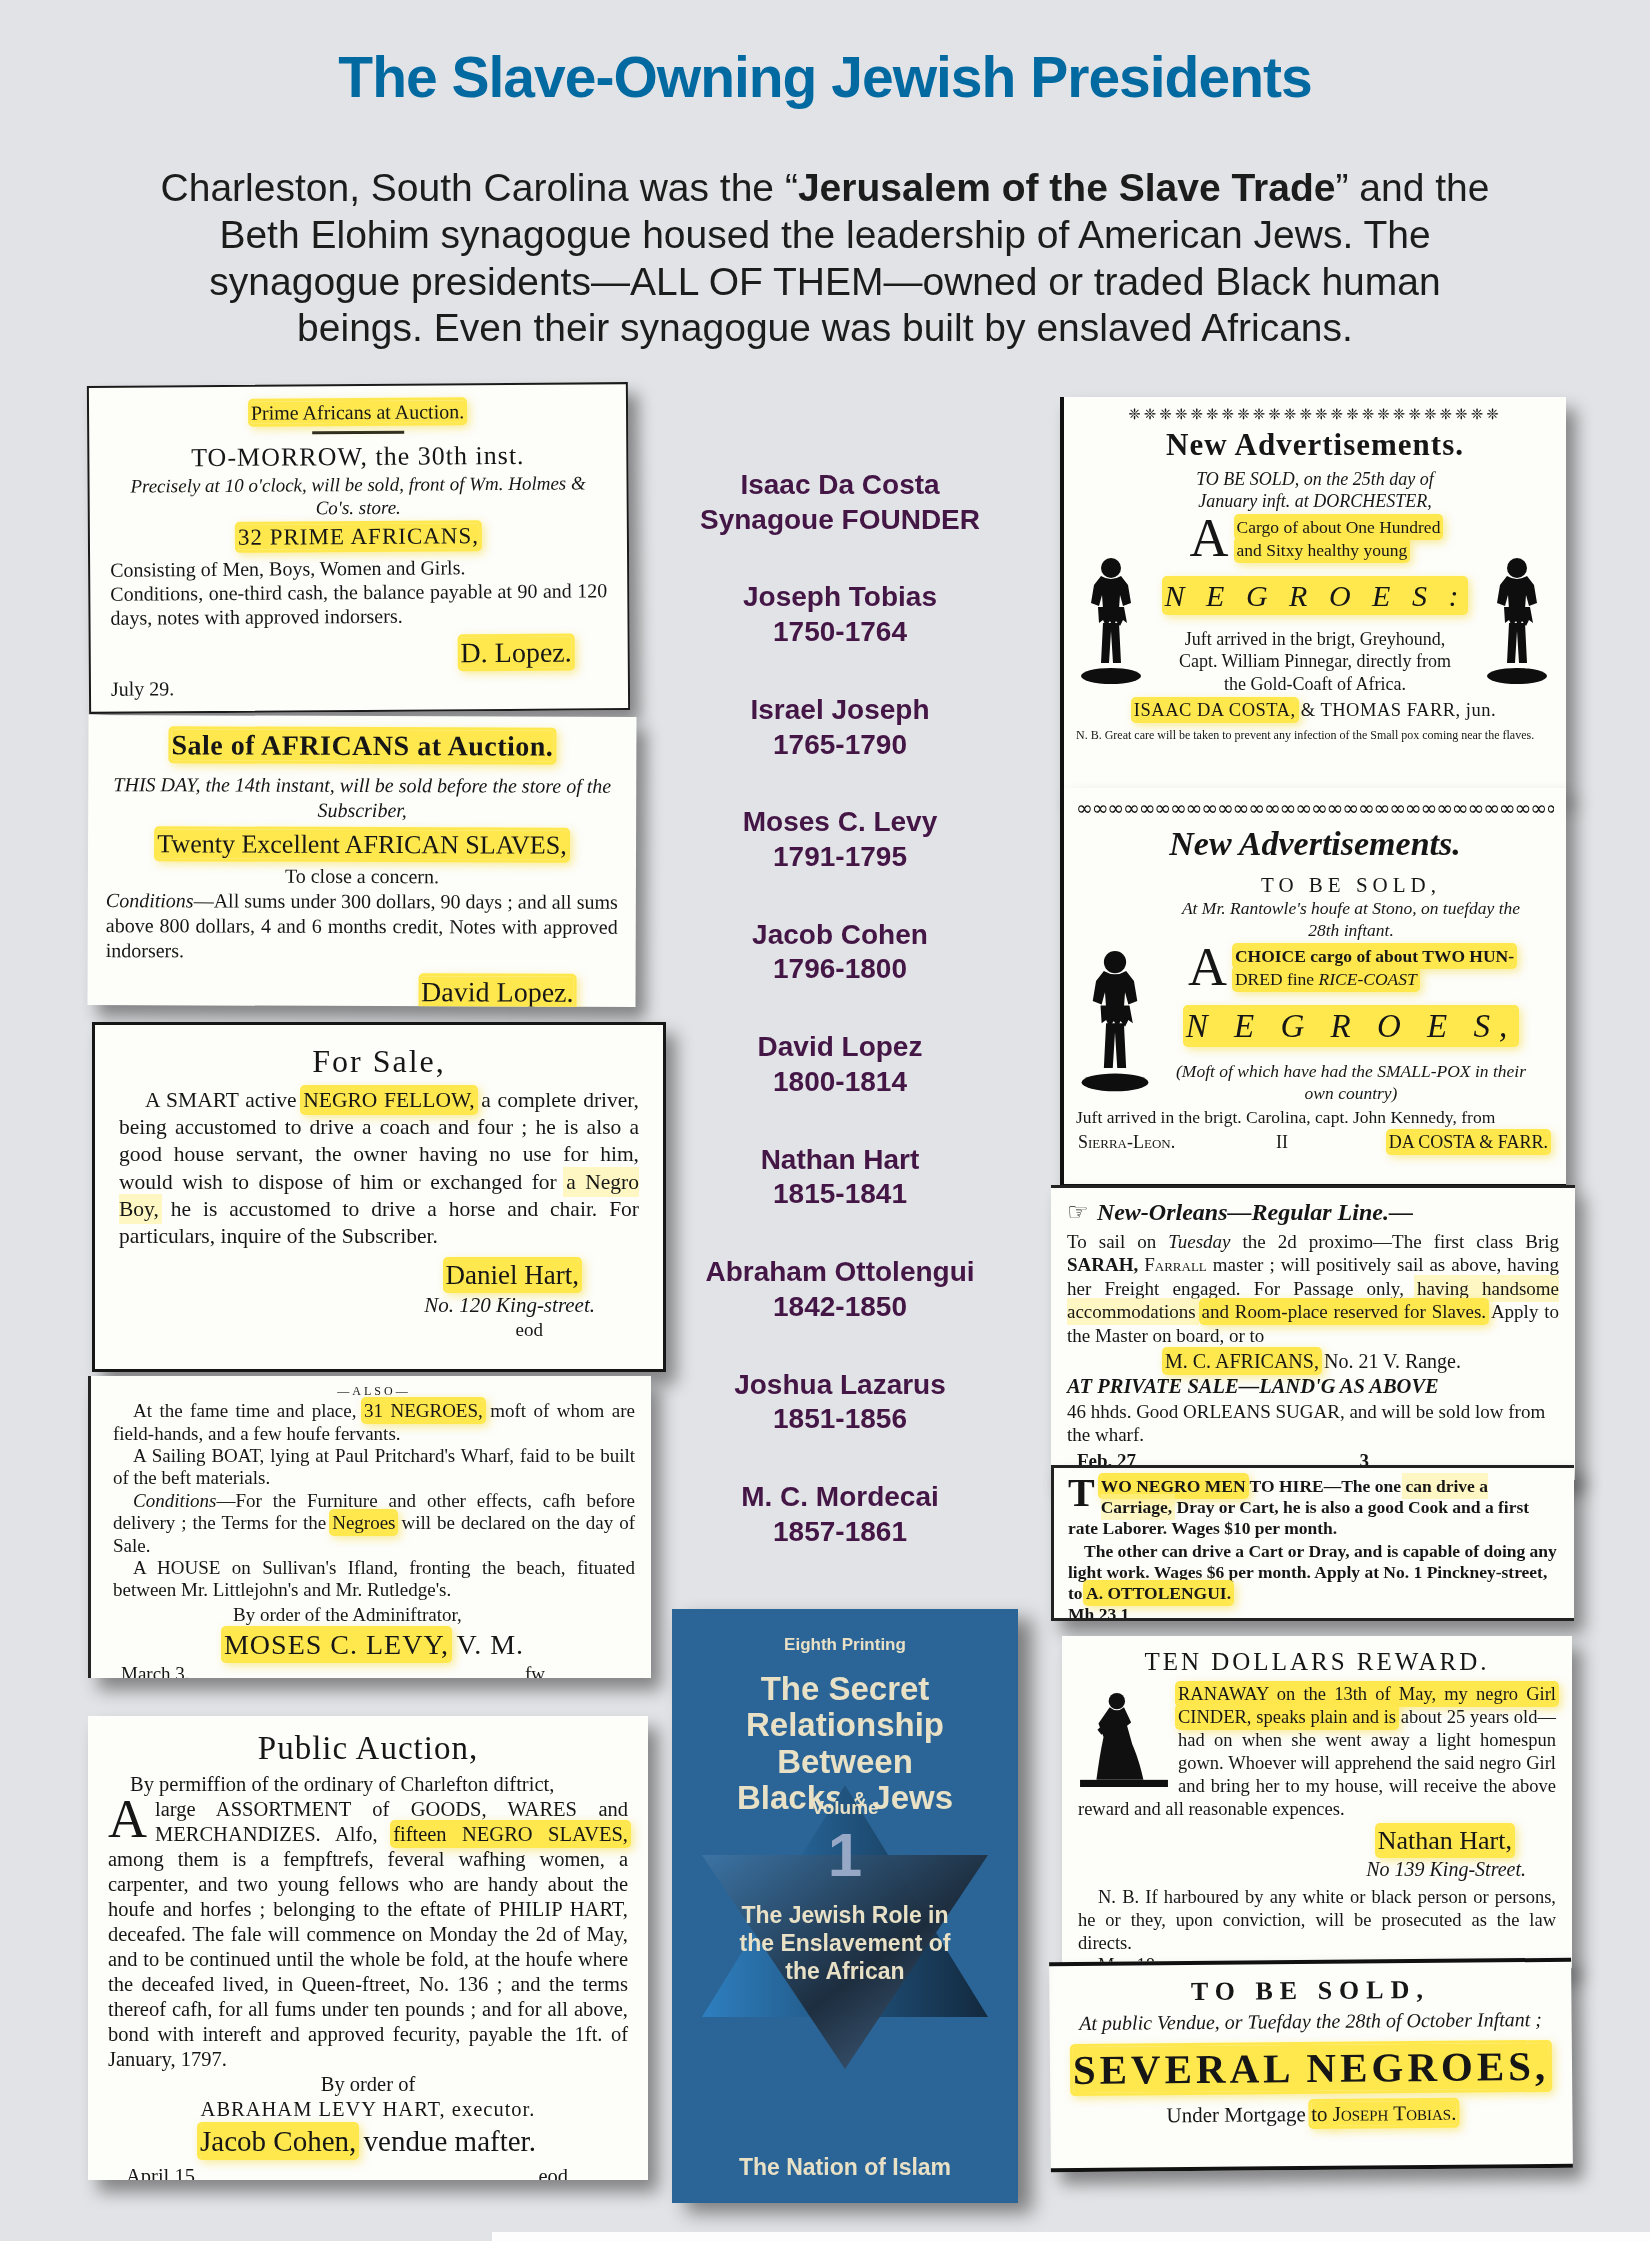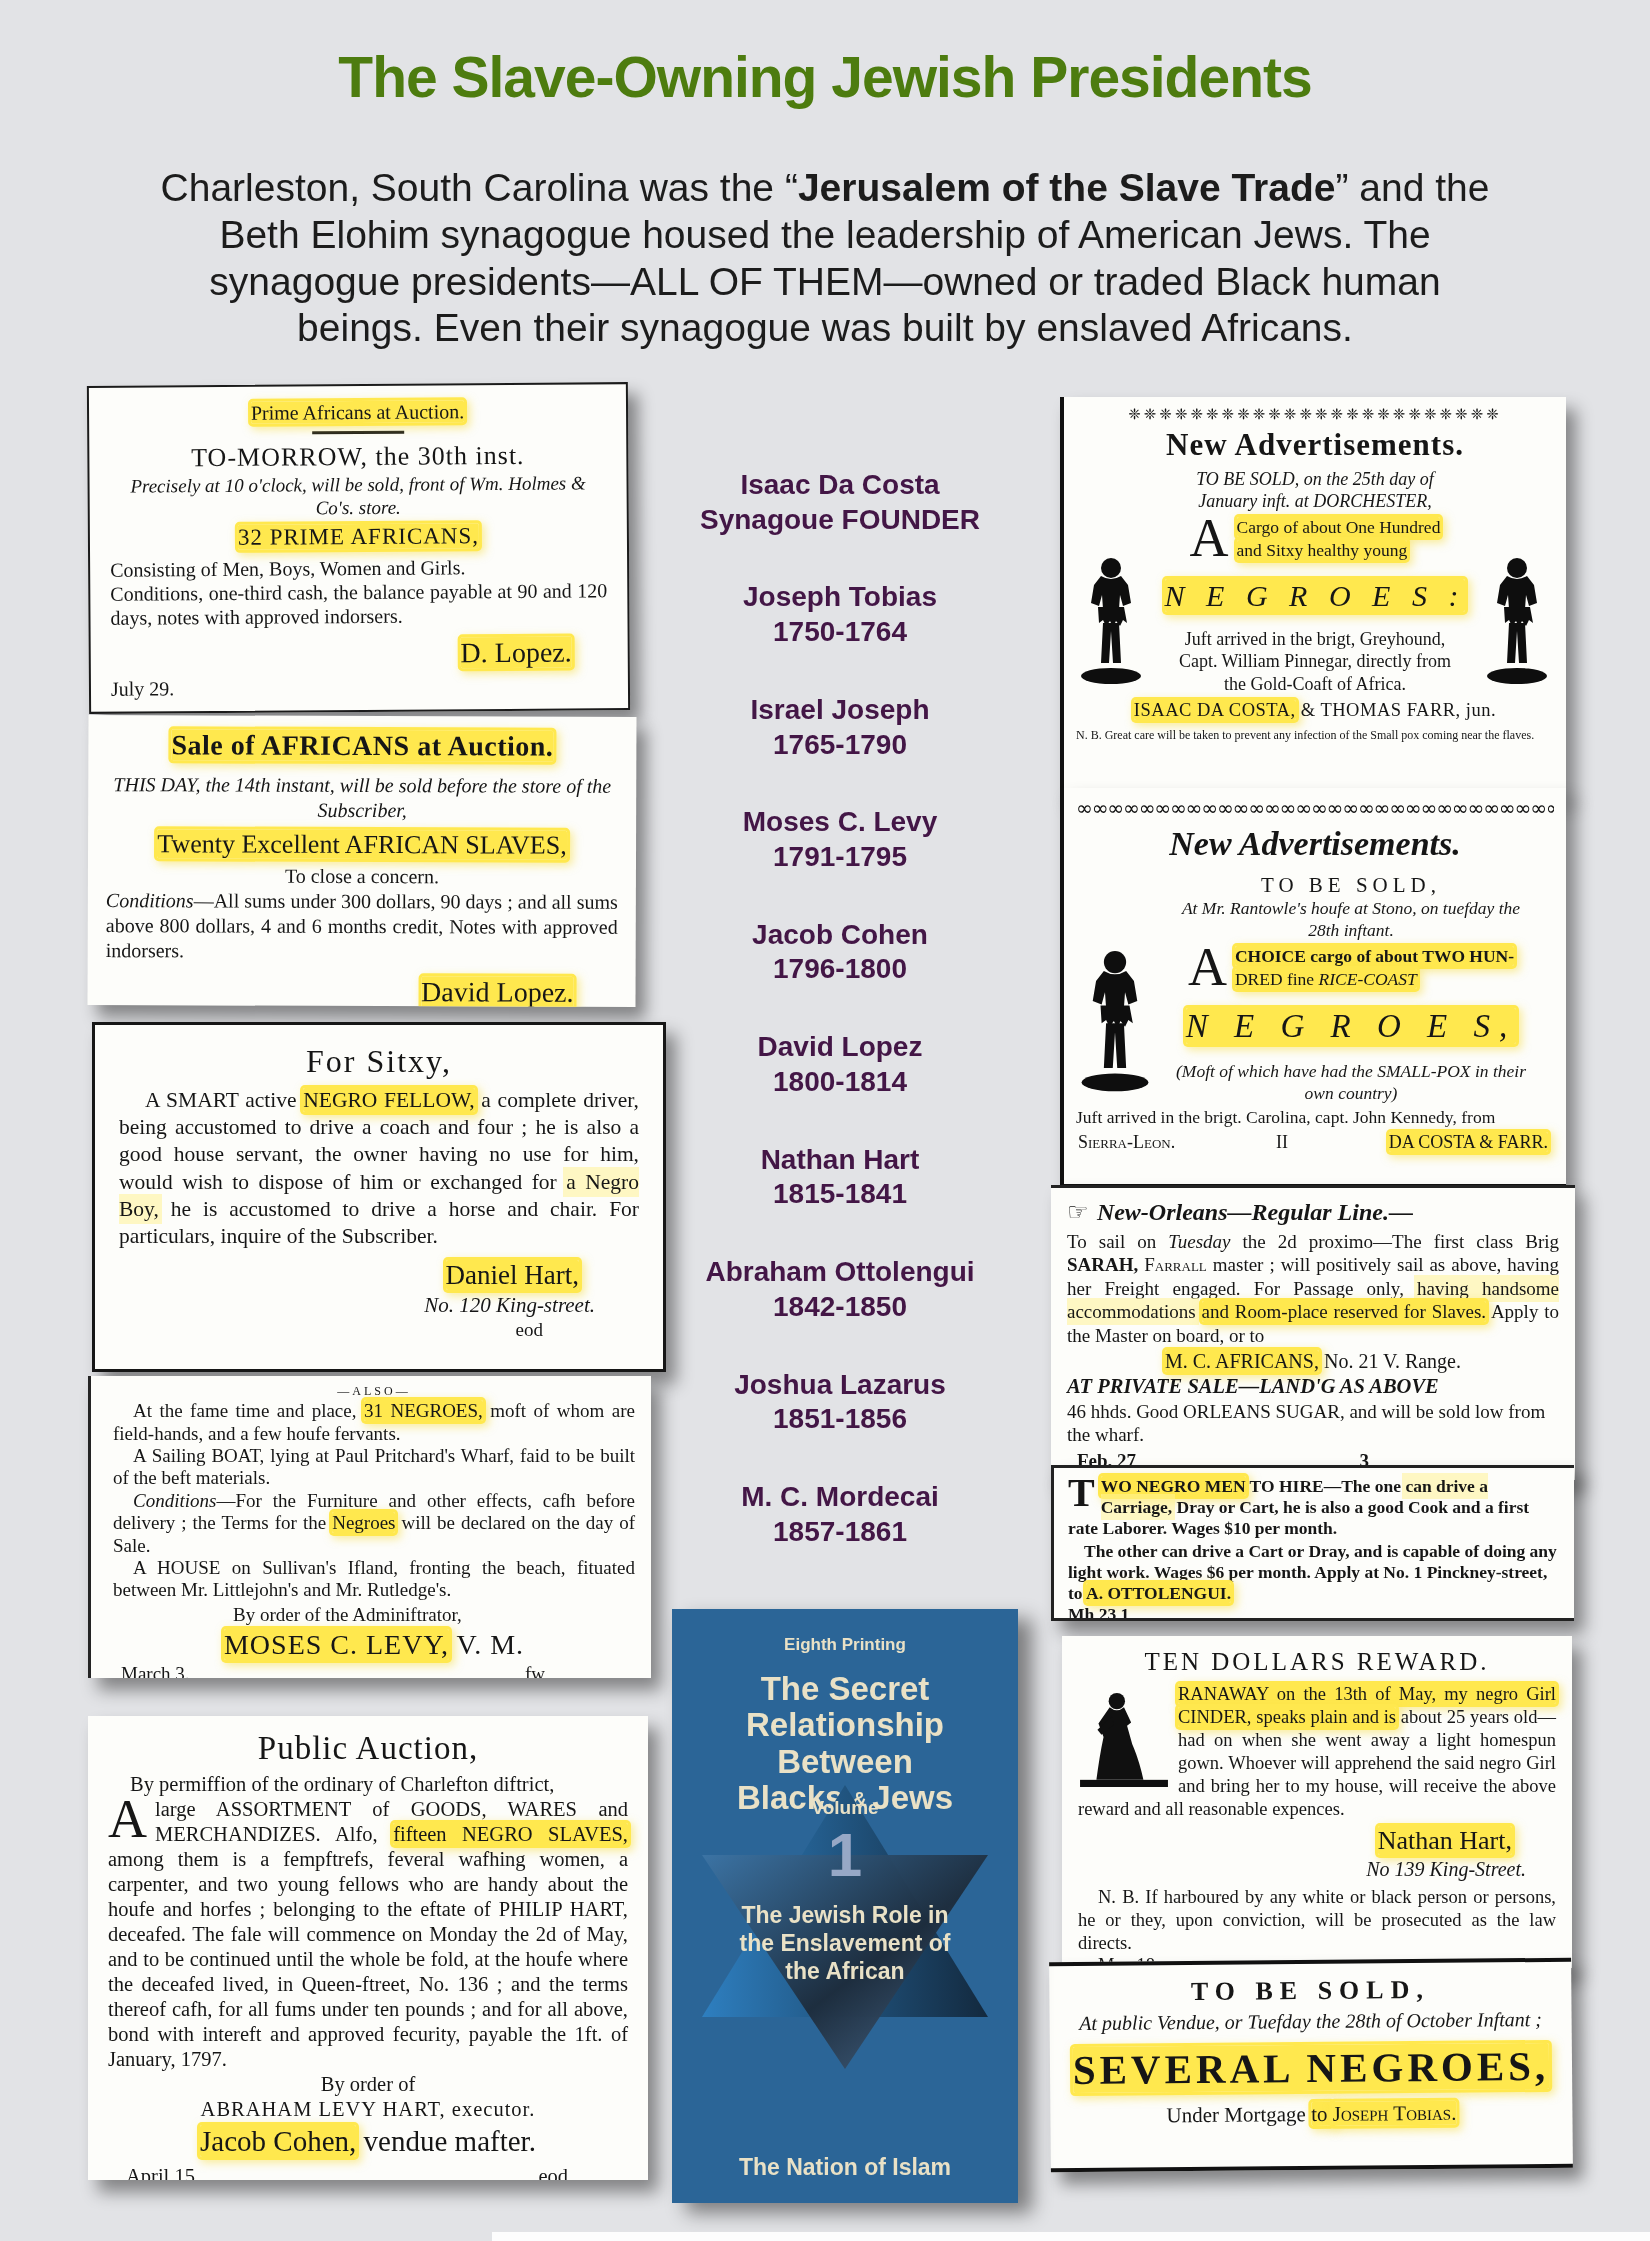--- a/index.html
+++ b/index.html
@@ -1,20 +1,20 @@
 <!DOCTYPE html>
 <html><head>
 <meta charset="utf-8">
 <style>
   html,body{margin:0;padding:0;}
   body{background:#e2e3e6;}
   .page{position:relative;width:1650px;height:2241px;background:#e2e3e6;overflow:hidden;
         font-family:"Liberation Sans",sans-serif;color:#111;}
   .title{position:absolute;top:44px;left:0;width:100%;text-align:center;margin:0;
-         font-size:57px;font-weight:800;letter-spacing:-1px;color:#4d7c0f;}
+         font-size:57px;font-weight:800;letter-spacing:-1px;color:#0369a1;}
   .intro{position:absolute;top:165px;left:150px;width:1350px;margin:0;text-align:center;
          font-size:39px;line-height:1.2;color:#1c1c1c;font-weight:500;}
   .intro .b{font-weight:800;}
 
   
   .presidents{position:absolute;left:652px;top:468px;width:376px;text-align:center;
               color:#431646;font-weight:700;font-size:28px;line-height:1.24;}
   .pres{margin-bottom:43px;}
 
   
@@ -202,21 +202,21 @@
   <article class="clip l2">
     <div class="ctr t"><span class="hl">Sale of  AFRICANS at Auction.</span></div>
     <div class="ctr thisday">THIS DAY, the 14th instant, will be sold before the store of the Subscriber,</div>
     <div class="ctr twenty"><span class="hl">Twenty Excellent AFRICAN SLAVES,</span></div>
     <div class="ctr">To close a concern.</div>
     <div class="just"><span class="it">Conditions</span><span>—All sums under 300 dollars, 90 days ; and all sums above 800 dollars, 4 and 6 months credit, Notes with approved indorsers.</span></div>
     <div class="rt sig"><span class="hl">David Lopez.</span></div>
   </article>
 
   <article class="clip l3">
-    <div class="ctr t">For Sitxy,</div>
+    <div class="ctr t">For Sale,</div>
     <div class="just body"><span>A SMART active </span><span class="hl">NEGRO FELLOW,</span><span> a complete driver, being accustomed to drive a coach and four ; he is also a good house servant, the owner having no use for him, would wish to dispose of him or exchanged for </span><span class="hl-soft">a Negro Boy,</span><span> he is accustomed to drive a horse and chair.  For particulars, inquire of the Subscriber.</span></div>
     <div class="rt sig"><span class="hl">Daniel Hart,</span></div>
     <div class="rt addr">No. 120 King-street.</div>
     <div class="rt eod">eod</div>
   </article>
 
   <article class="clip l4">
     <div class="ctr also">—ALSO—</div>
     <p class="just"><span>At the fame time and place, </span><span class="hl">31 NEGROES,</span><span> moft of whom are field-hands, and a few houfe fervants.</span></p>
     <p class="just">A Sailing BOAT, lying at Paul Pritchard's Wharf, faid to be built of the beft materials.</p>

